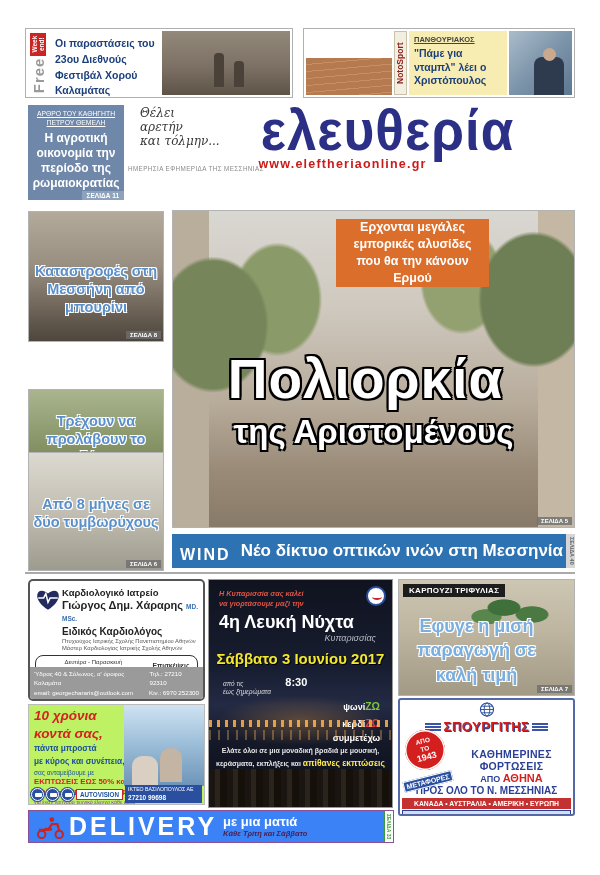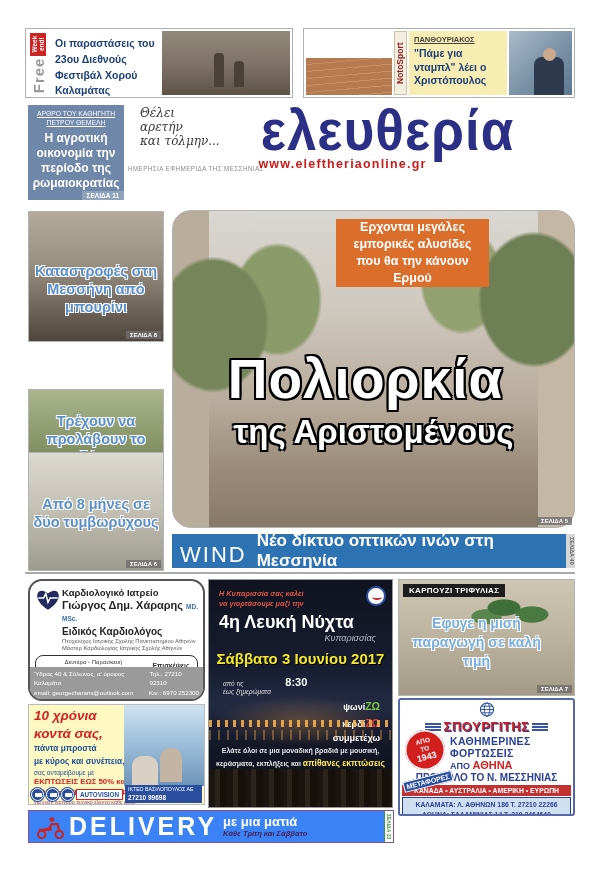--- a/index.html
+++ b/index.html
@@ -81,42 +81,42 @@
     color:#fff; font-size:6px; font-weight:bold; padding:1px 4px; }
 
   
   .main-photo { left:172px; top:210px; width:403px; height:318px;
     background:
       radial-gradient(90px 110px at 10% 36%, #76865a 0 58%, transparent 62%),
       radial-gradient(75px 95px at 26% 28%, #8a9a68 0 55%, transparent 60%),
       radial-gradient(90px 110px at 90% 28%, #6f7f55 0 58%, transparent 62%),
       radial-gradient(70px 90px at 72% 22%, #93a070 0 55%, transparent 60%),
       linear-gradient(90deg,#b9ad9b 0 9%, transparent 9% 91%, #c4b8a4 91% 100%),
-      linear-gradient(180deg,#d9d7d2 0%,#cfc9bf 30%,#b8ac9c 60%,#9a8b78 82%,#887a68 100%); border-radius: 19px; }
+      linear-gradient(180deg,#d9d7d2 0%,#cfc9bf 30%,#b8ac9c 60%,#9a8b78 82%,#887a68 100%); }
   .orange-box { position:absolute; left:163px; top:8px; width:153px; height:68px; background:#dc6e2c;
     color:#fff; font-size:12.5px; font-weight:bold; line-height:1.35; text-align:center;
     display:flex; align-items:center; justify-content:center; padding:4px; }
   .headline1 { position:absolute; left:0; right:16px; top:136px; text-align:center;
     font-size:55px; font-weight:bold; color:#fff; letter-spacing:1px;
     text-shadow:-2px -2px 0 #000,2px -2px 0 #000,-2px 2px 0 #000,2px 2px 0 #000,0 -2px 0 #000,0 2px 0 #000,-2px 0 0 #000,2px 0 0 #000; }
   .headline2 { position:absolute; left:0; right:0; top:202px; text-align:center;
     font-size:33px; font-weight:bold; color:#fff;
     text-shadow:-2px -2px 0 #000,2px -2px 0 #000,-2px 2px 0 #000,2px 2px 0 #000; }
 
   
   .wind-bar { left:172px; top:534px; width:394px; height:34px; background:#2d72b2; color:#fff;
     display:flex; align-items:center; }
-  .wind-brand { font-size:22px; font-weight:normal; letter-spacing:2px; margin:8px 10px 0 8px; }
+  .wind-brand { font-size:16px; font-weight:bold; letter-spacing:2px; margin:8px 10px 0 8px; }
   .wind-text { font-size:17px; font-weight:bold; }
   .wind-page { left:566px; top:534px; width:9px; height:34px; background:#d6d6d6; color:#666;
     font-size:5.5px; font-weight:bold; writing-mode:vertical-rl; text-align:center; }
   .rule { left:25px; width:550px; top:572px; height:2px; background:#aaa; }
 
   
-  .cardio { left:28px; top:579px; width:177px; height:122px; border:2px solid #555; border-radius:14px;
+  .cardio { left:28px; top:579px; width:177px; height:122px; border:2px solid #555; border-radius:5px;
     background:#fff; overflow:hidden; }
   .cd-heart { position:absolute; left:5px; top:6px; }
   .cd-title { margin:6px 4px 0 32px; font-size:9.5px; font-weight:bold; color:#222; }
   .cd-name { margin:1px 4px 0 32px; font-size:11px; font-weight:bold; color:#222; }
   .cd-deg { font-size:6.5px; color:#3a6fb0; font-weight:bold; }
   .cd-spec { margin:3px 4px 0 32px; font-size:10px; font-weight:bold; color:#222; }
   .cd-cred { margin:1px 4px 0 32px; font-size:5.8px; color:#555; }
   .cd-sched { margin:4px 5px 0 5px; border:1.5px solid #333; border-radius:8px; display:flex; align-items:center; padding:2px 3px; }
   .cd-sched-left { flex:1; text-align:center; font-size:6px; color:#333; line-height:1.4; }
   .cd-sched-right { width:46px; text-align:center; font-size:6.8px; font-weight:bold; color:#333; line-height:1.3; }
@@ -156,49 +156,49 @@
   
   .melon { left:398px; top:579px; width:177px; height:117px;
     background:
       radial-gradient(26px 13px at 60% 24%, #3f6f3a 0 60%, transparent 66%),
       radial-gradient(26px 13px at 76% 30%, #4a7a42 0 60%, transparent 66%),
       radial-gradient(24px 12px at 50% 32%, #58864d 0 60%, transparent 66%),
       linear-gradient(180deg,#cdc6b2 0%,#bdb5a0 45%,#a39a85 100%); }
   .melon-label { position:absolute; left:4px; top:4px; background:#1d1d1d; color:#fff;
     font-size:8px; font-weight:bold; padding:2px 6px; letter-spacing:.3px; }
   .melon-title { position:absolute; left:0; right:20px; top:34px; text-align:center;
-    font-size:14px; font-weight:bold; color:#79aede; line-height:1.35;
+    font-size:18px; font-weight:bold; color:#79aede; line-height:1.35;
     text-shadow:-1px -1px 0 #fff,1px -1px 0 #fff,-1px 1px 0 #fff,1px 1px 0 #fff; }
 
   
   .spourg { left:398px; top:698px; width:177px; height:118px; border:2px solid #5568a8; border-radius:3px;
     background:#fff; text-align:center; overflow:hidden; }
   .sp-globe { margin-top:2px; height:15px; }
   .sp-brandrow { display:flex; align-items:center; justify-content:center; gap:3px; margin-top:-2px; }
   .sp-wing { width:16px; height:8px; background:repeating-linear-gradient(180deg,#3a55a8 0 1.5px,#fff 1.5px 3px); }
   .sp-brand { color:#d41f1f; font-weight:bold; font-size:13px; letter-spacing:.5px;
     text-shadow:1px 1px 0 #2a3f96; }
   .sp-badge { position:absolute; left:3px; top:30px; width:46px; }
   .sp-circle { width:40px; height:40px; border-radius:50%; background:#d41f1f; color:#fff;
     transform:rotate(-14deg); display:flex; flex-direction:column; align-items:center; justify-content:center;
     font-size:6.5px; font-weight:bold; line-height:1.15; margin-left:2px; box-shadow:0 0 0 1.5px #fff inset; }
   .sp-circle .y { font-size:9px; }
   .sp-ribbon { margin-top:-7px; transform:rotate(-14deg); background:#2a4f9e; color:#fff;
     font-size:7px; font-weight:bold; padding:1px 2px; border:1px solid #fff; display:inline-block; }
-  .sp-lines { margin-left:50px; margin-top:1px; text-align:left; }
+  .sp-lines { margin-left:50px; margin-top:14px; text-align:center; }
   .sp-l1 { font-size:10.5px; font-weight:bold; color:#2a3f96; letter-spacing:.3px; }
   .sp-l3 { font-size:9px; font-weight:bold; color:#2a3f96; }
   .sp-city { color:#d41f1f; font-size:11px; }
   .sp-l4 { font-size:10px; font-weight:bold; color:#2a3f96; margin-top:1px; }
   .sp-regions { background:#c43131; color:#fff; font-size:6.8px; font-weight:bold; padding:2px 0; margin:2px 2px 0 2px; }
   .sp-addr { border:1px solid #2a3f96; background:#cfe0f0; color:#2a3f96; font-size:6.8px; font-weight:bold;
     padding:2px 0; margin:1px 2px; line-height:1.5; }
 
   
-  .autov { left:28px; top:704px; width:177px; height:101px; border:1px solid #bbb; background:#fef9c3; overflow:hidden; }
+  .autov { left:28px; top:704px; width:177px; height:101px; border:1px solid #bbb; background:#bef264; overflow:hidden; }
   .av-photo { position:absolute; right:0; top:0; bottom:18px; width:80px;
     background:linear-gradient(180deg,#cfe3f2 0%,#9fc0da 45%,#6d94b8 100%); }
   .av-photo .p1 { position:absolute; left:8px; bottom:0; width:26px; height:30px; background:#d9cfc3; border-radius:10px 10px 0 0; }
   .av-photo .p2 { position:absolute; left:36px; bottom:4px; width:22px; height:34px; background:#c4b4a4; border-radius:10px 10px 0 0; }
   .av-l1 { margin:4px 0 0 5px; font-size:13.5px; font-weight:bold; font-style:italic; color:#d42222; line-height:1.05; }
   .av-l3 { margin:2px 0 0 5px; font-size:8.3px; font-weight:bold; color:#1b4f9c; line-height:1.3; }
   .av-l5 { margin:2px 0 0 5px; font-size:6.5px; color:#1b4f9c; }
   .av-l6 { margin:1px 0 0 5px; font-size:7.8px; font-weight:bold; color:#d42222; line-height:1.3; }
   .av-l8 { margin:1px 0 0 5px; font-size:5.3px; color:#8b3fa0; }
   .av-bottom { position:absolute; left:2px; right:2px; bottom:2px; height:16px; display:flex; gap:2px; align-items:center; }

